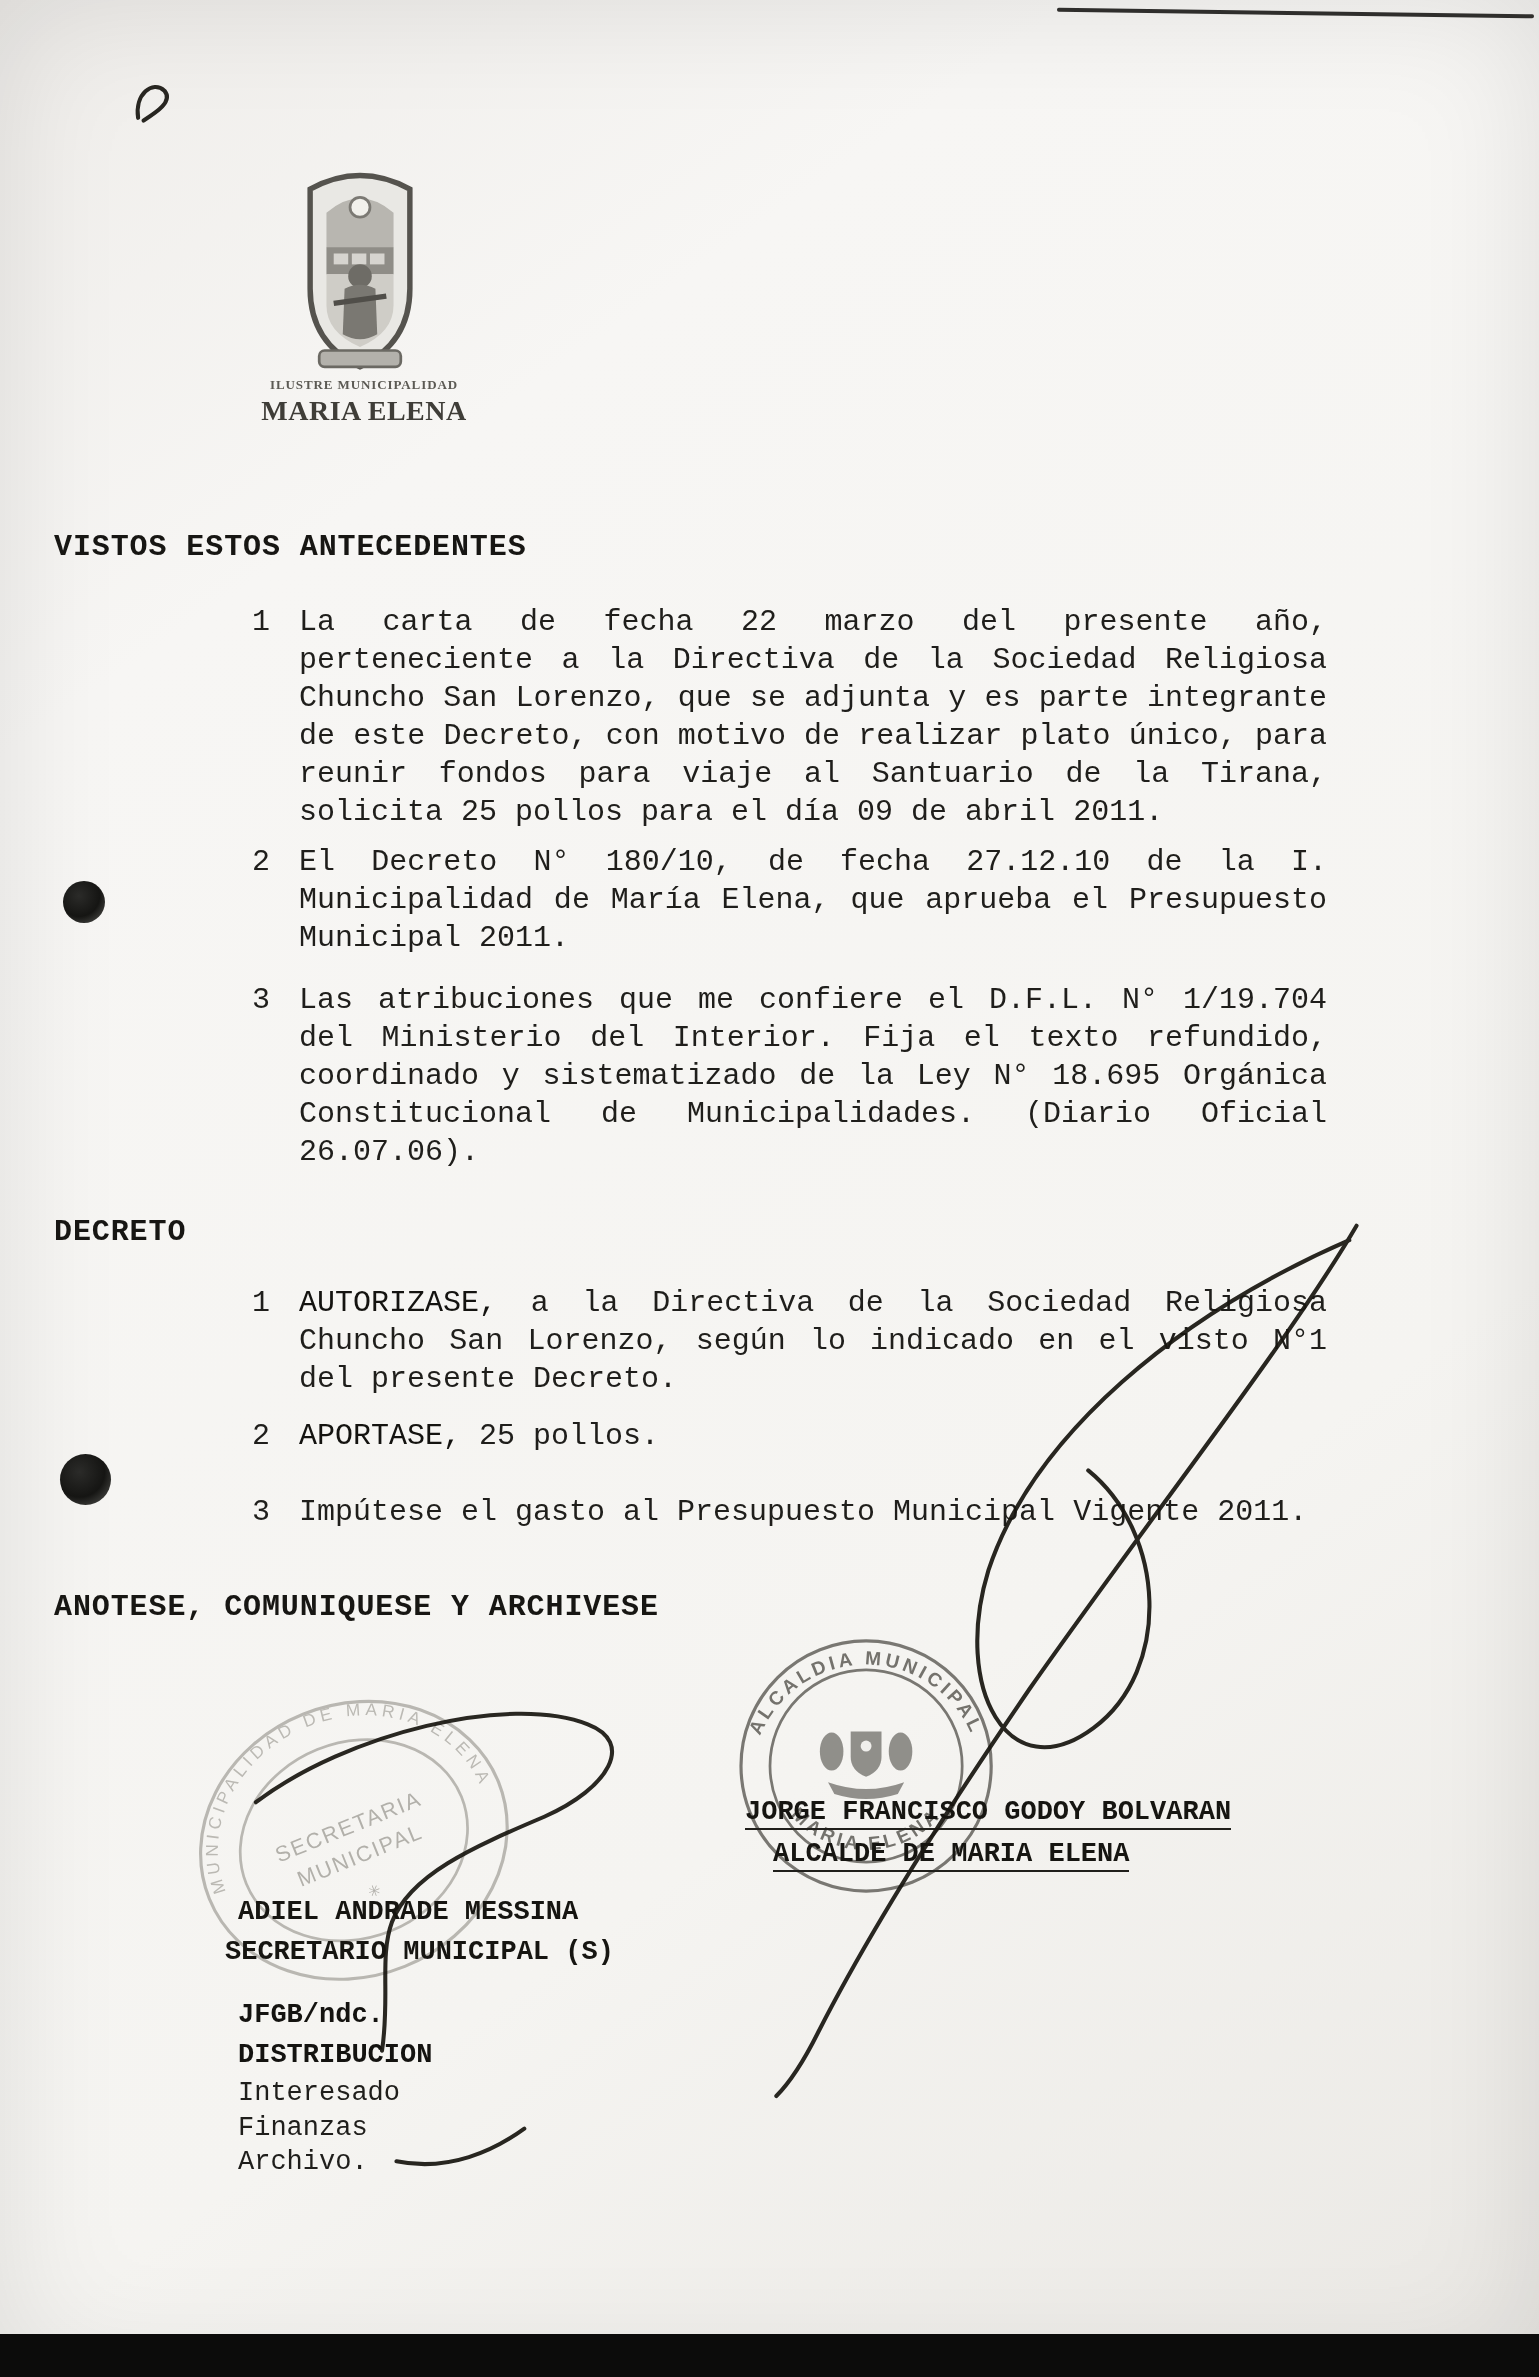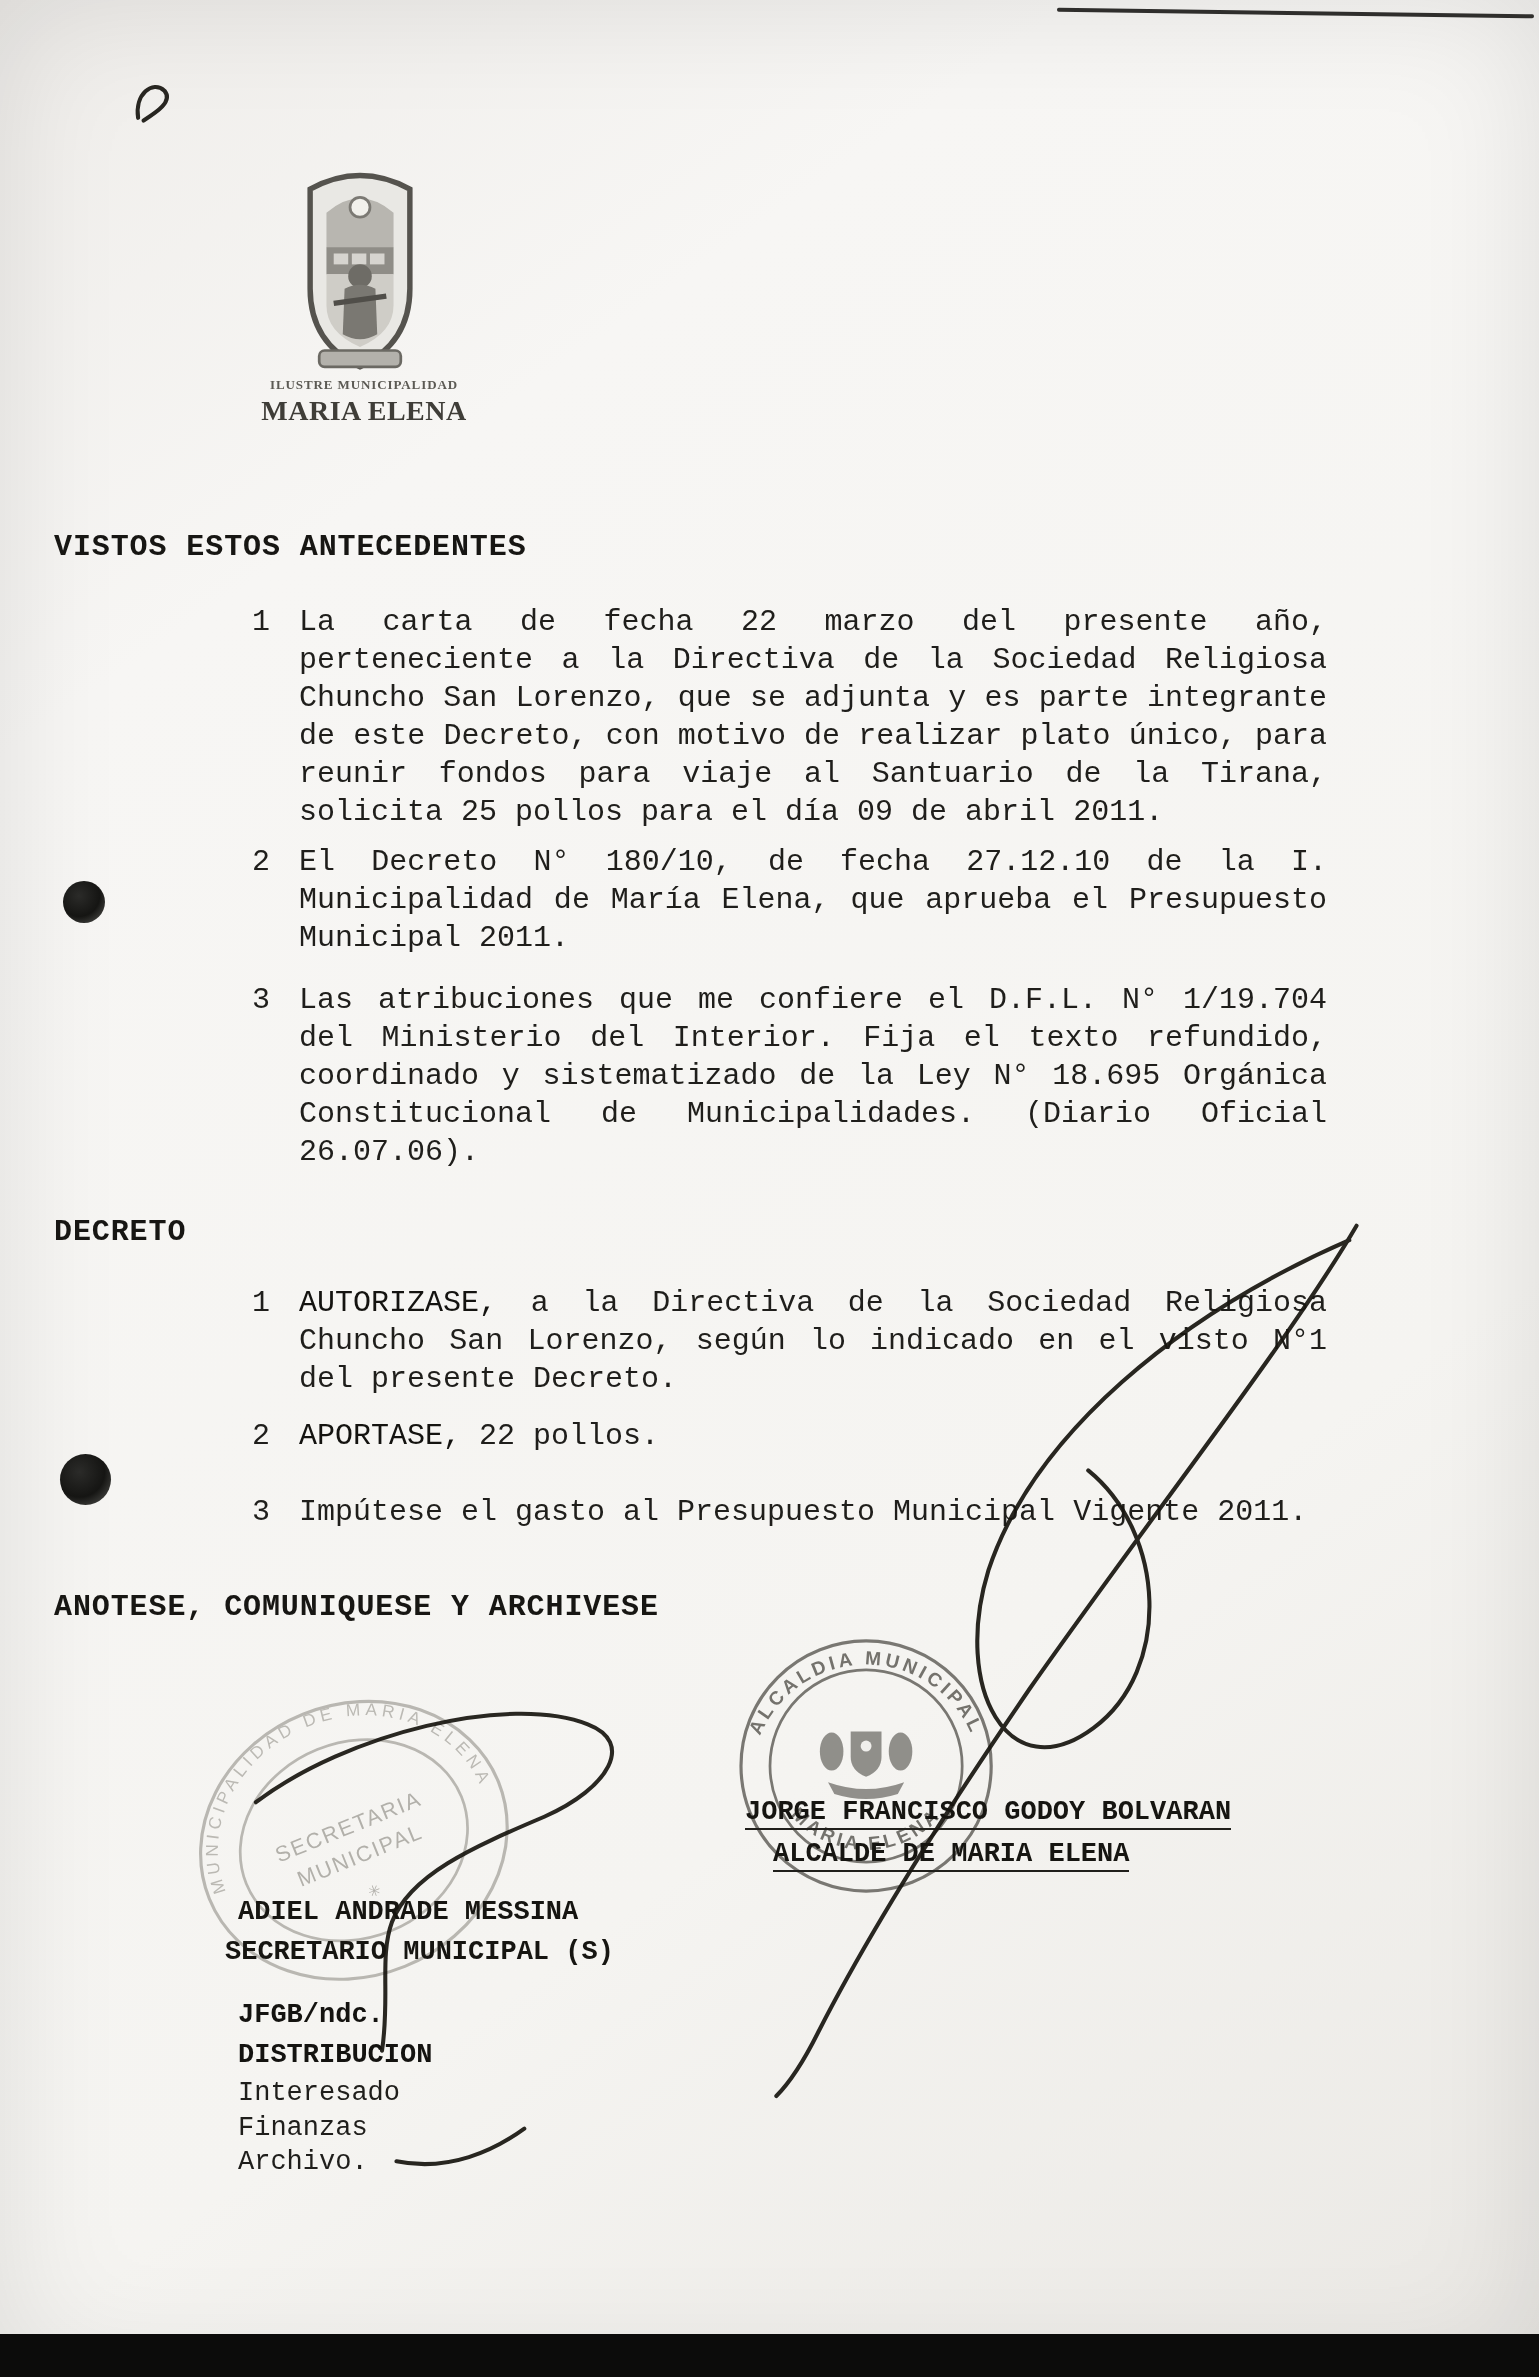--- a/index.html
+++ b/index.html
@@ -101,21 +101,21 @@
 
   <div class="abs center-title" style="top:1215px;">DECRETO</div>
 
   <div class="abs para" style="top:1284px;">
     <span class="num">1</span>
     <span class="txt"><span class="lead">AUTORIZASE,</span><span> a la Directiva de la Sociedad Religiosa Chuncho San Lorenzo, según lo indicado en el visto N°1 del presente Decreto.</span></span>
   </div>
 
   <div class="abs para" style="top:1417px;">
     <span class="num">2</span>
-    <span class="txt"><span class="lead">APORTASE,</span><span> 22 pollos.</span></span>
+    <span class="txt"><span class="lead">APORTASE,</span><span> 25 pollos.</span></span>
   </div>
 
   <div class="abs para" style="top:1493px;">
     <span class="num">3</span>
     <span class="txt"><span class="lead"></span><span>Impútese el gasto al Presupuesto Municipal Vigente 2011.</span></span>
   </div>
 
   <div class="abs center-title" style="top:1590px;">ANOTESE, COMUNIQUESE Y ARCHIVESE</div>
 
   <svg class="stamp-layer" width="1540" height="2377" viewBox="0 0 1698 2622" style="font-size:33px">

